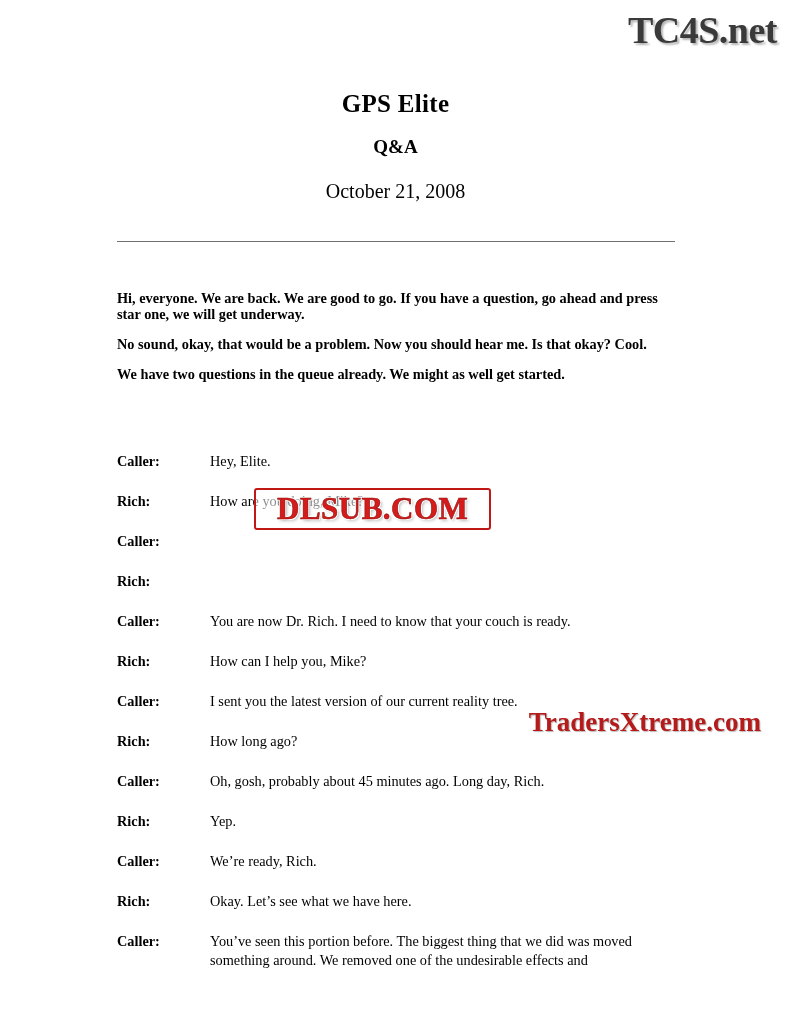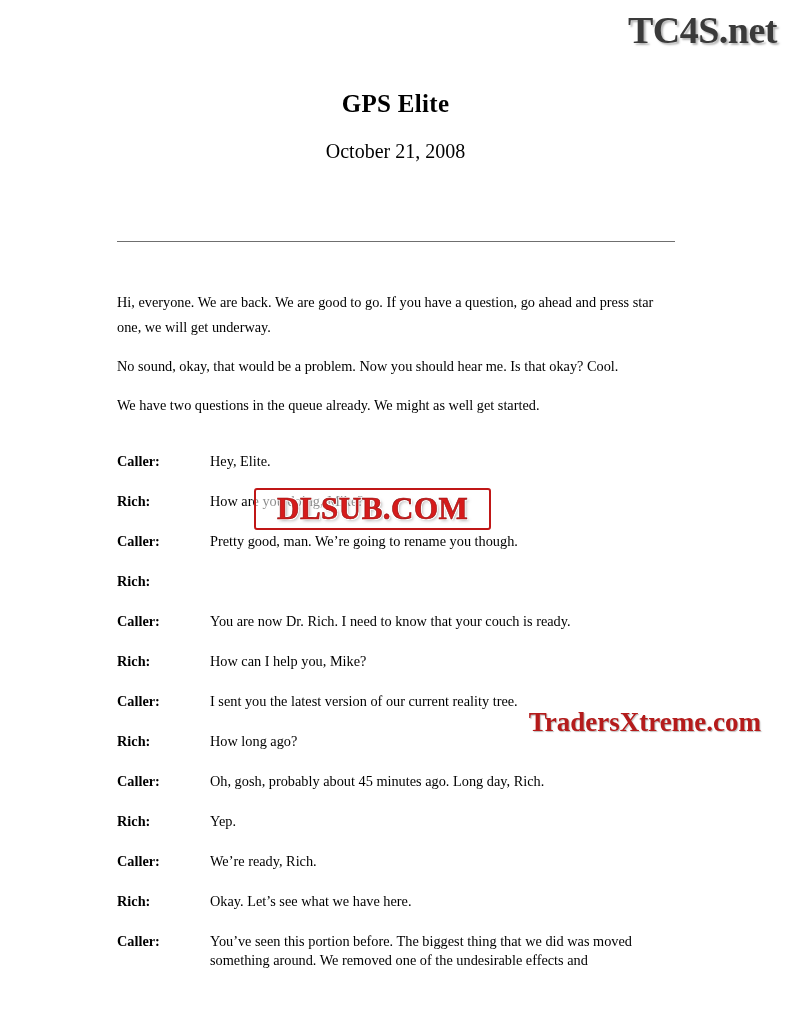--- a/index.html
+++ b/index.html
@@ -71,23 +71,24 @@
 
   
   .body-area {
     position: absolute;
     left: 117px;
     top: 290px;
     width: 560px;
   }
   .para {
     font-size: 14.3px;
-    line-height: 25px;
+    line-height: 16px;
     margin: 0 0 14px 0;
     text-align: left;
+    font-weight: bold;
   }
   .para:last-child { margin-bottom: 0; }
 
   
   .dialogue {
     position: absolute;
     left: 117px;
     top: 452px;
     width: 565px;
   }
@@ -146,20 +147,21 @@
   }
 </style>
 </head>
 <body>
 
 <div class="page">
 
   <div class="tc4s">TC4S.net</div>
 
   <h1 class="doc-title">GPS Elite</h1>
+  <h2 class="doc-subtitle">Q&amp;A</h2>
   <div class="doc-date">October 21, 2008</div>
 
   <div class="rule"></div>
 
   <div class="body-area">
     <p class="para">Hi, everyone. We are back. We are good to go. If you have a question, go ahead and press star one, we will get underway.</p>
     <p class="para">No sound, okay, that would be a problem. Now you should hear me. Is that okay? Cool.</p>
     <p class="para">We have two questions in the queue already. We might as well get started.</p>
   </div>
 
@@ -167,21 +169,20 @@
     <div class="dlg-row">
       <div class="dlg-speaker">Caller:</div>
       <div class="dlg-text">Hey, Elite.</div>
     </div>
     <div class="dlg-row">
       <div class="dlg-speaker">Rich:</div>
       <div class="dlg-text">How are you doing, Mike?</div>
     </div>
     <div class="dlg-row">
       <div class="dlg-speaker">Caller:</div>
-      <div class="dlg-text">Pretty good, man. We’re going to rename you though.</div>
     </div>
     <div class="dlg-row">
       <div class="dlg-speaker">Rich:</div>
     </div>
     <div class="dlg-row">
       <div class="dlg-speaker">Caller:</div>
       <div class="dlg-text">You are now Dr. Rich. I need to know that your couch is ready.</div>
     </div>
     <div class="dlg-row">
       <div class="dlg-speaker">Rich:</div>

